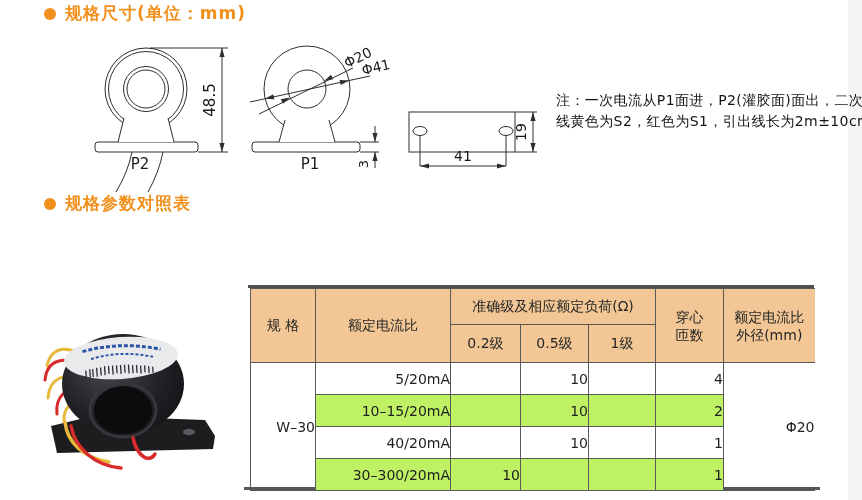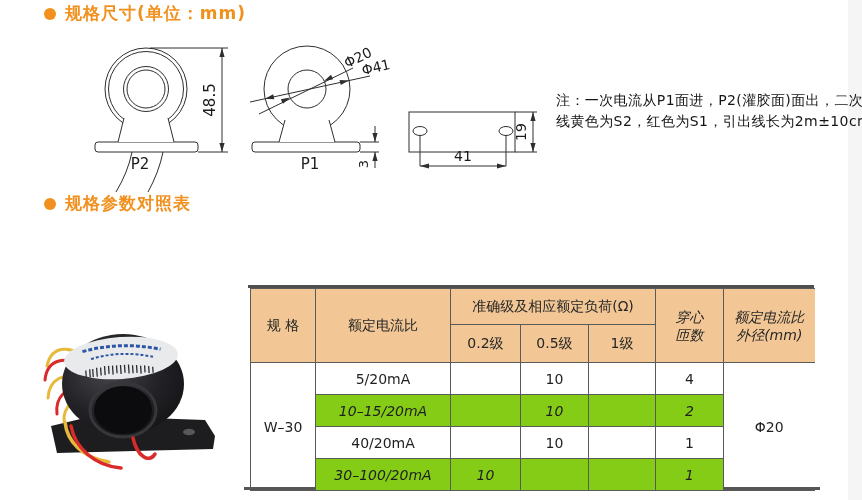--- a/index.html
+++ b/index.html
@@ -32,24 +32,24 @@
     position:absolute; left:250px; top:288px;
     border-collapse:collapse; table-layout:fixed; width:564px;
   }
   #spec-table td{
     border:1px solid #5a5a5a; text-align:center; vertical-align:middle;
     font-size:14px; color:#1f1f1f; padding:0; overflow:hidden;
   }
   #spec-table td.no-r{border-right:none;}
   #spec-table tr.h1 td{height:35px;}
   #spec-table tr.h2 td{height:37px;}
-  #spec-table tr.body td{height:31px;}
+  #spec-table tr.body td{height:31px;text-align:right;}
   #spec-table td.hd{background:#f2c795; color:#262626;}
-  #spec-table tr.alt td.a{background:#84cc16;font-style:italic;}
-  #spec-table .two-line span{display:block; line-height:18px;font-style:italic;}
+  #spec-table tr.alt td.a{background:#bef264;}
+  #spec-table .two-line span{display:block; line-height:18px;}
   
   #photo{position:absolute; left:35px; top:322px;}
 </style>
 </head>
 <body>
 <div class="page">
 
   <div class="edge-strip"></div>
 
   <div class="sec-title" id="title-dimensions">
@@ -216,21 +216,21 @@
         <td class="a">2</td>
       </tr>
       <tr class="body">
         <td class="a">40/20mA</td>
         <td class="a"></td>
         <td class="a">10</td>
         <td class="a"></td>
         <td class="a">1</td>
       </tr>
       <tr class="body alt">
-        <td class="a">30–100/20mA</td>
+        <td class="a">30–300/20mA</td>
         <td class="a">10</td>
         <td class="a"></td>
         <td class="a"></td>
         <td class="a">1</td>
       </tr>
     </tbody>
   </table>
 
 </div>
 

